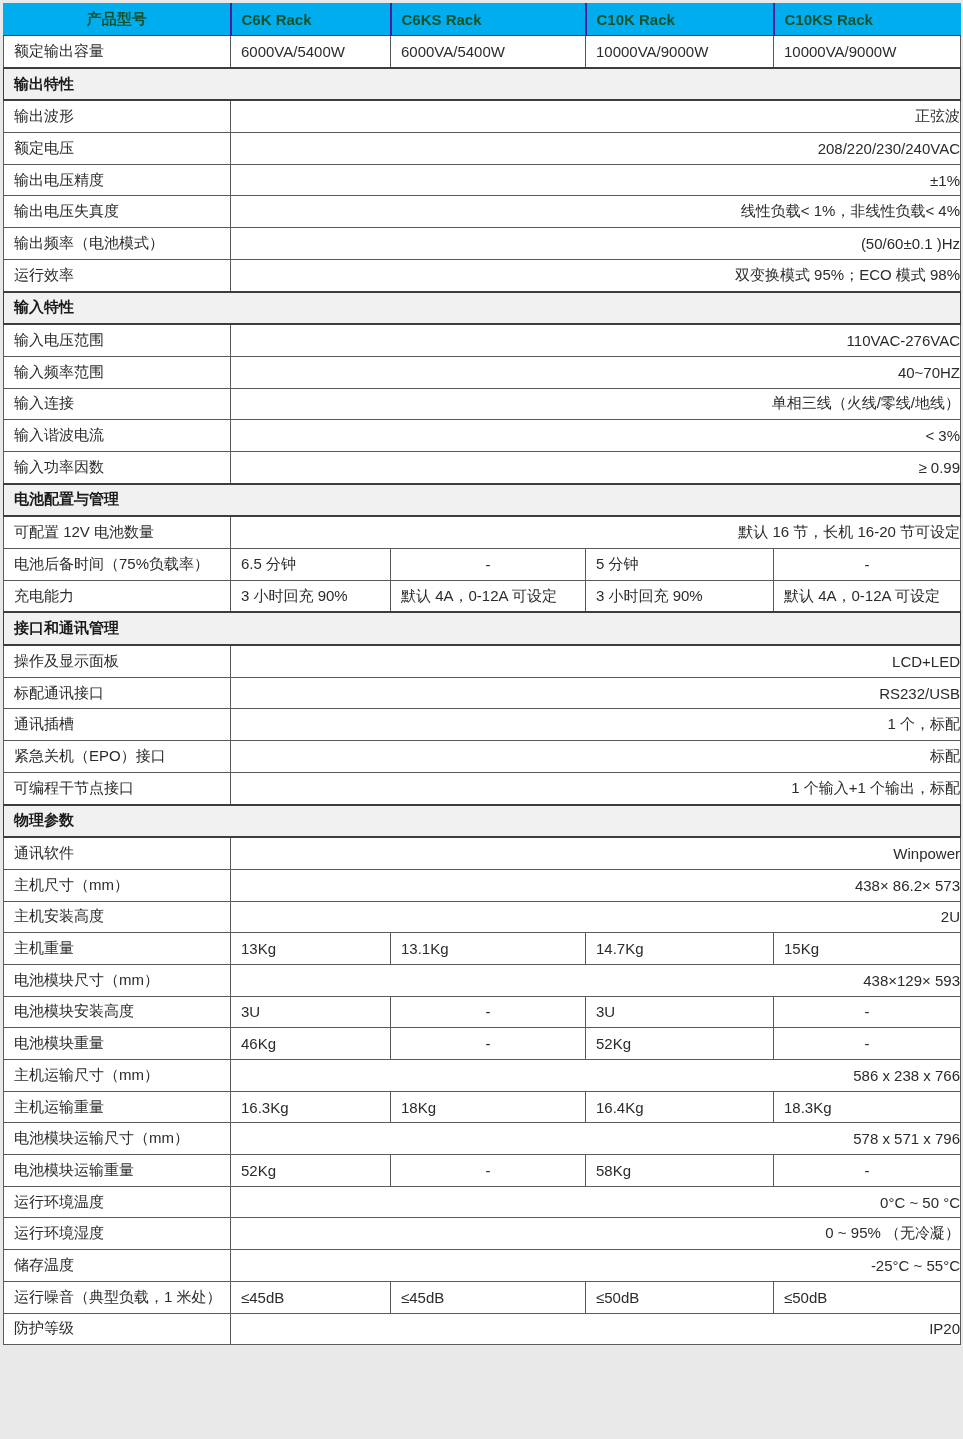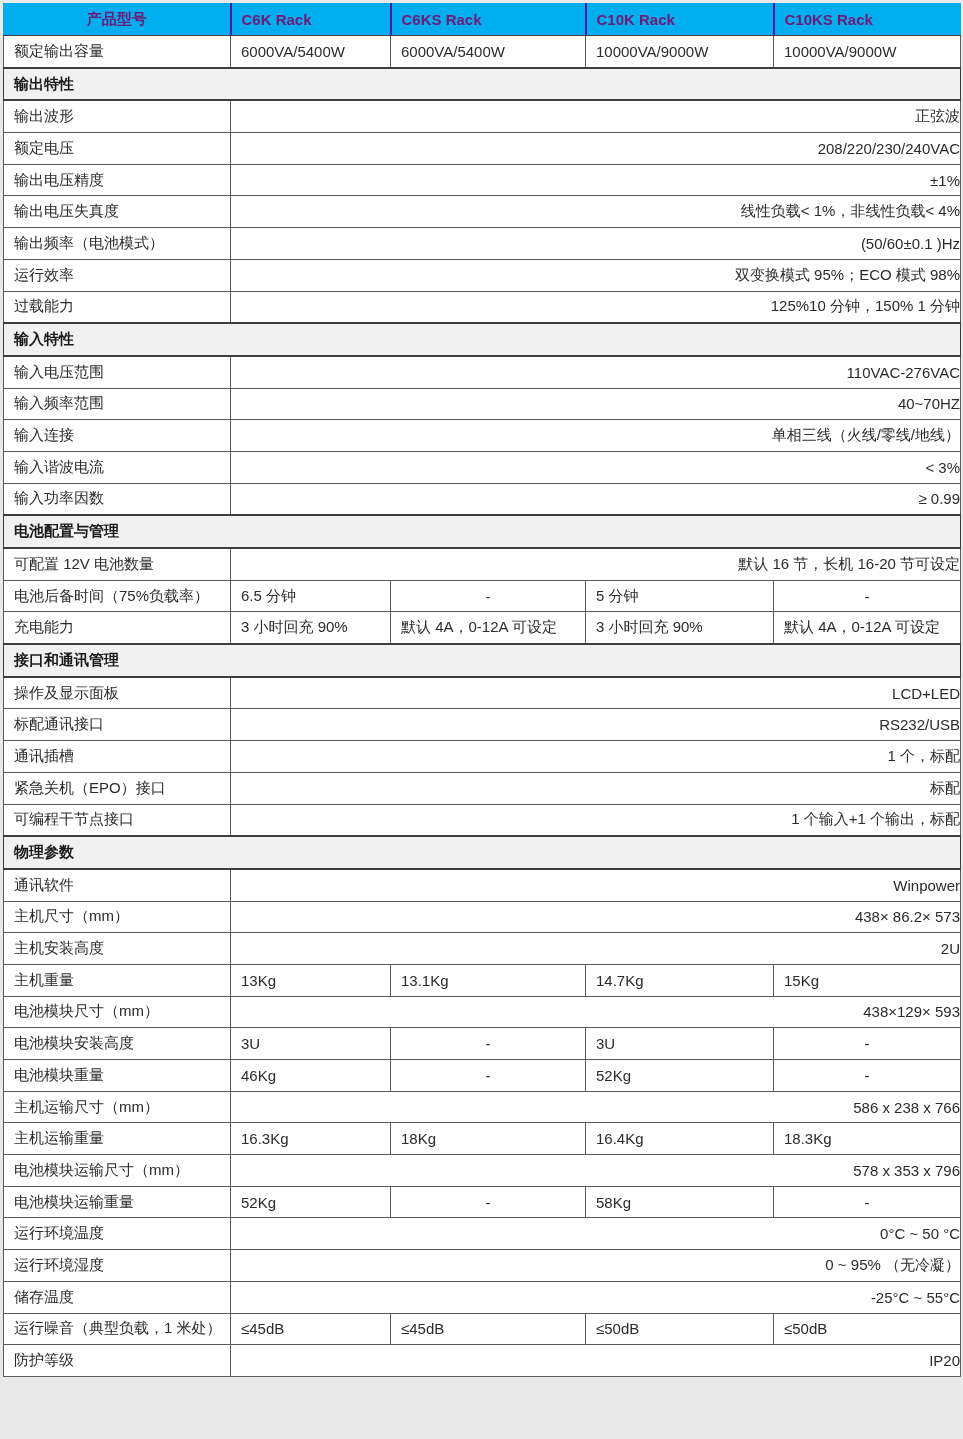--- a/index.html
+++ b/index.html
@@ -31,21 +31,21 @@
     font-weight: normal;
     padding: 0 4px 0 10px;
     text-align: left;
     overflow: hidden;
     white-space: nowrap;
     vertical-align: middle;
   }
   
   table.spec th.hdr {
     background: #00AEEF;
-    color: #701a75;
+    color: #14532d;
     font-weight: bold;
     border: 1px solid #00AEEF;
     border-bottom: 1px solid #3d3d3d;
     height: 31px;
   }
   table.spec th.hdr + th.hdr { border-left: 2px solid #4c1d95; }
   table.spec th.hdr.first { text-align: center; padding: 0; }
   
   table.spec td.section {
     background: #f1f1f1;
@@ -113,24 +113,20 @@
         </tr>
         <tr>
           <td>输出频率（电池模式）</td>
           <td colspan="4" class="spanval">(50/60±0.1 )Hz</td>
         </tr>
         <tr>
           <td>运行效率</td>
           <td colspan="4" class="spanval">双变换模式 95%；ECO 模式 98%</td>
         </tr>
         <tr>
-          <td>过载能力</td>
-          <td colspan="4" class="spanval">125%10 分钟，150% 1 分钟</td>
-        </tr>
-        <tr>
           <td colspan="5" class="section">输入特性</td>
         </tr>
         <tr>
           <td>输入电压范围</td>
           <td colspan="4" class="spanval">110VAC-276VAC</td>
         </tr>
         <tr>
           <td>输入频率范围</td>
           <td colspan="4" class="spanval">40~70HZ</td>
         </tr>
@@ -236,21 +232,21 @@
         </tr>
         <tr>
           <td>主机运输重量</td>
           <td>16.3Kg</td>
           <td>18Kg</td>
           <td>16.4Kg</td>
           <td>18.3Kg</td>
         </tr>
         <tr>
           <td>电池模块运输尺寸（mm）</td>
-          <td colspan="4" class="spanval">578 x 353 x 796</td>
+          <td colspan="4" class="spanval">578 x 571 x 796</td>
         </tr>
         <tr>
           <td>电池模块运输重量</td>
           <td>52Kg</td>
           <td class="center">-</td>
           <td>58Kg</td>
           <td class="center">-</td>
         </tr>
         <tr>
           <td>运行环境温度</td>

